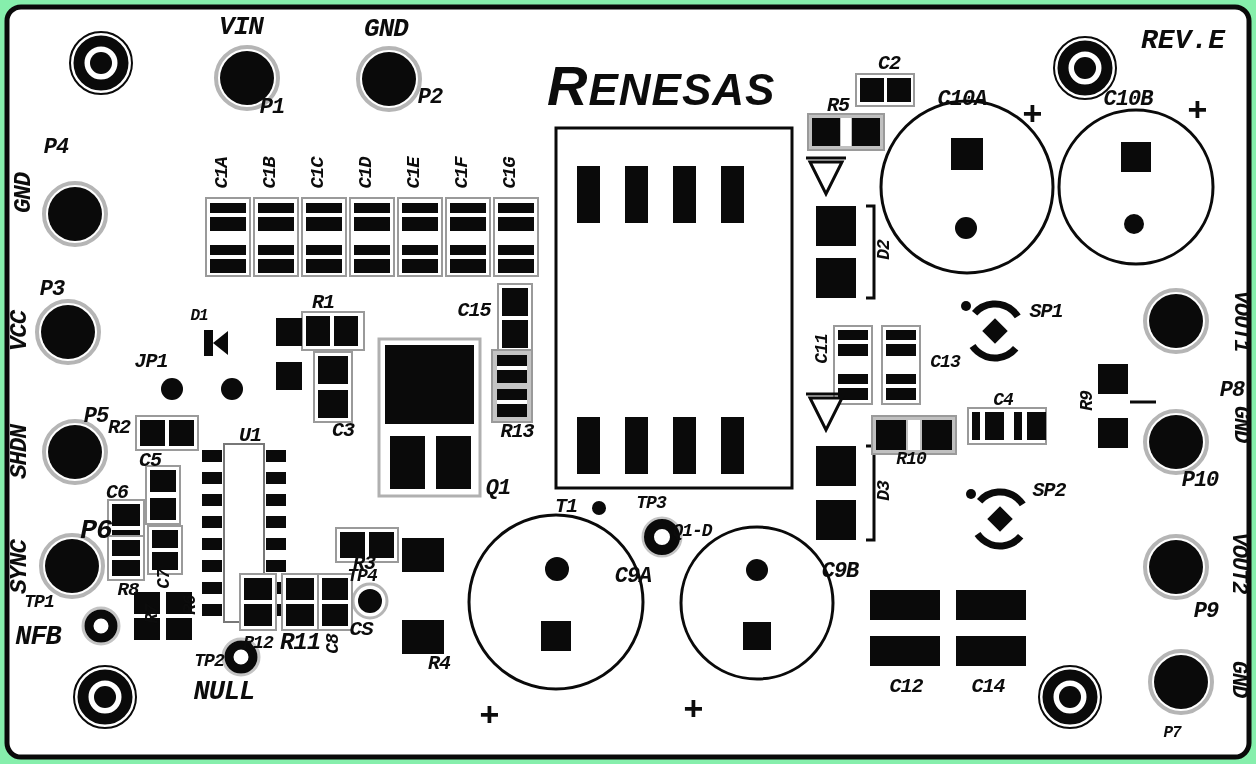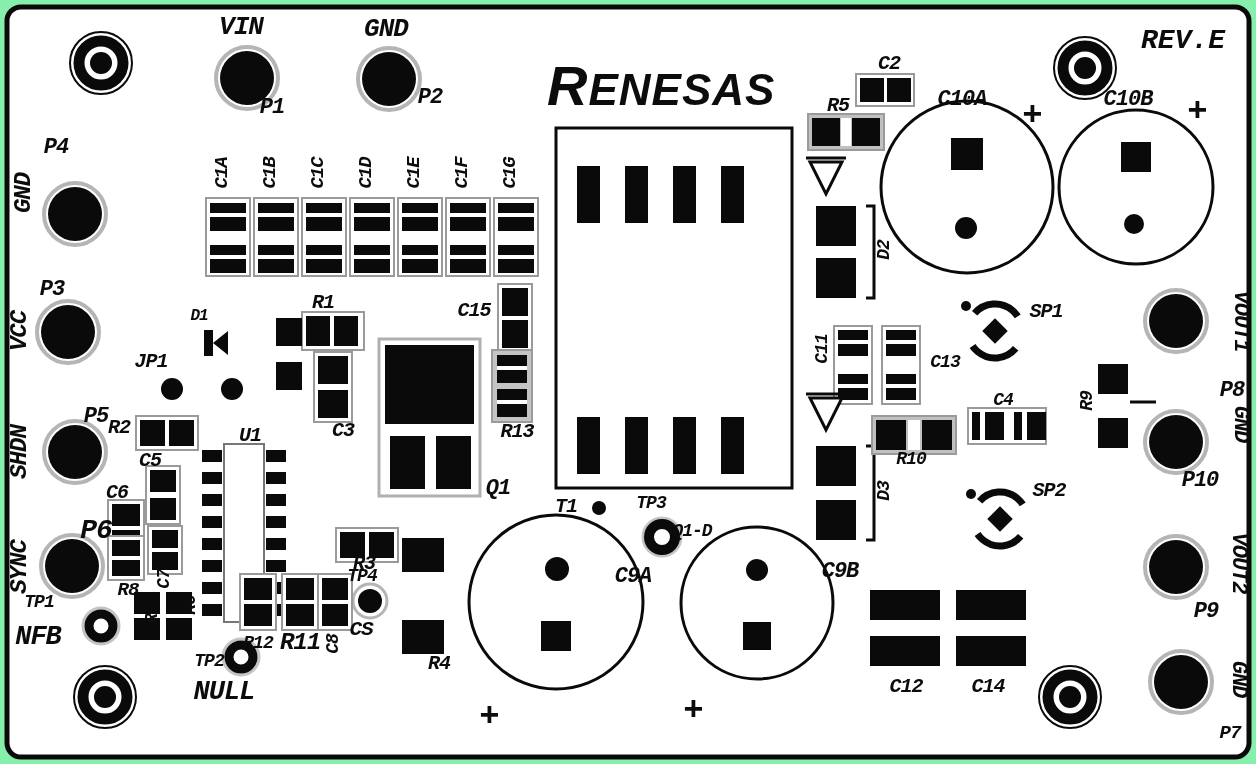--- a/index.html
+++ b/index.html
@@ -447,19 +447,19 @@
       <div class="lbl" style="left: 1087px; top: 401px; font-size: 18px; transform: translate(-50%, -50%) rotate(-90deg);">R9</div>
       <div class="lbl" style="left: 906px; top: 687px; font-size: 20px; transform: translate(-50%, -50%) rotate(0deg);">C12</div>
       <div class="lbl" style="left: 988px; top: 687px; font-size: 20px; transform: translate(-50%, -50%) rotate(0deg);">C14</div>
       <div class="lbl" style="left: 1204px; top: 391px; font-size: 22px; transform: translate(-50%, -50%) rotate(0deg); margin-left: 28px;">P8</div>
       <div class="lbl" style="left: 1240px; top: 321px; font-size: 22px; transform: translate(-50%, -50%) rotate(90deg);">VOUT1</div>
       <div class="lbl" style="left: 1240px; top: 424px; font-size: 22px; transform: translate(-50%, -50%) rotate(90deg);">GND</div>
       <div class="lbl" style="left: 1200px; top: 481px; font-size: 22px; transform: translate(-50%, -50%) rotate(0deg);">P10</div>
       <div class="lbl" style="left: 1238px; top: 563px; font-size: 22px; transform: translate(-50%, -50%) rotate(90deg);">VOUT2</div>
       <div class="lbl" style="left: 1206px; top: 612px; font-size: 22px; transform: translate(-50%, -50%) rotate(0deg);">P9</div>
       <div class="lbl" style="left: 1238px; top: 679px; font-size: 22px; transform: translate(-50%, -50%) rotate(90deg);">GND</div>
-      <div class="lbl" style="left: 1230px; top: 733px; font-size: 19px; transform: translate(-50%, -50%) rotate(0deg); text-align: center;">P7</div>
+      <div class="lbl" style="left: 1172px; top: 733px; font-size: 16px; transform: translate(-50%, -50%) rotate(0deg); text-align: center;">P7</div>
     </div>
 
 <div class="logo">RENESAS</div>
 <div class="rev">REV.E</div>
 
 </div>
 
 </body></html>

